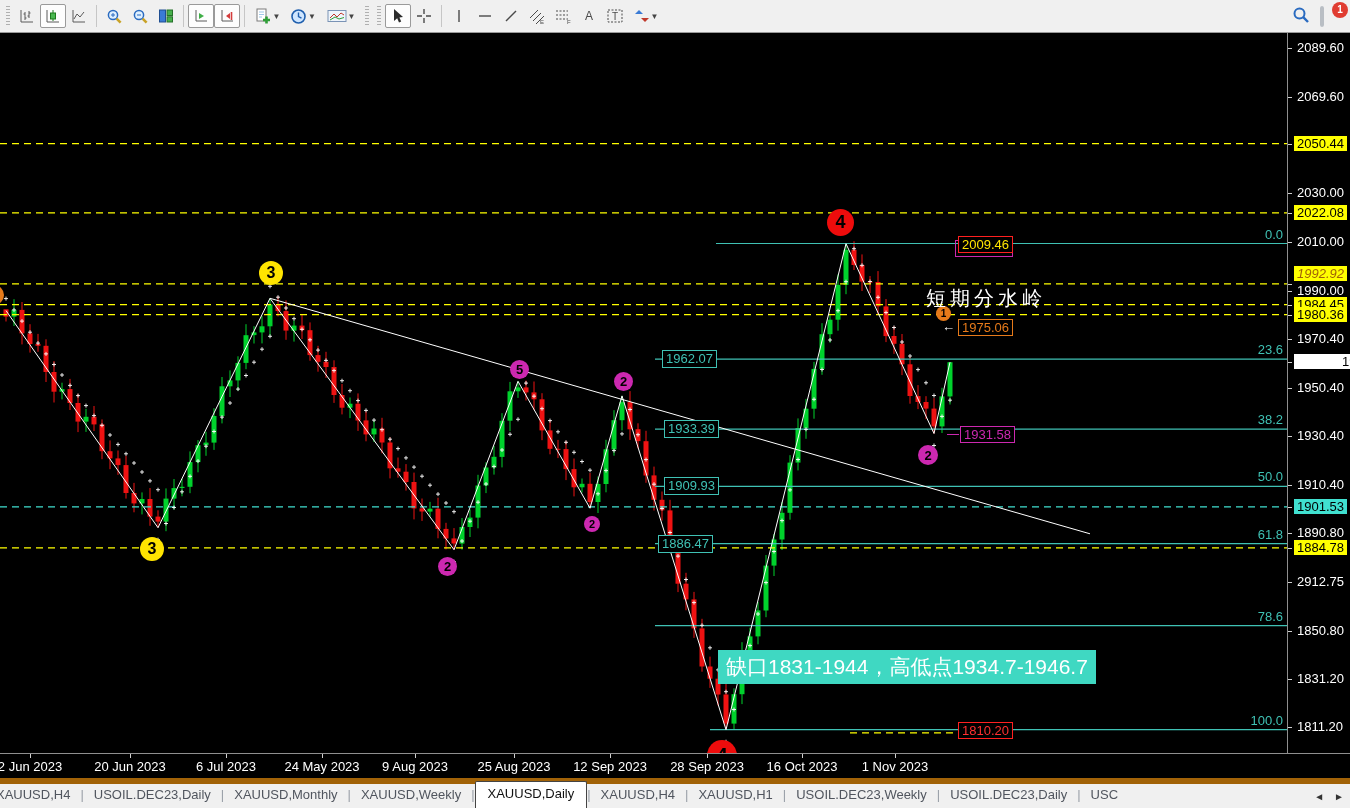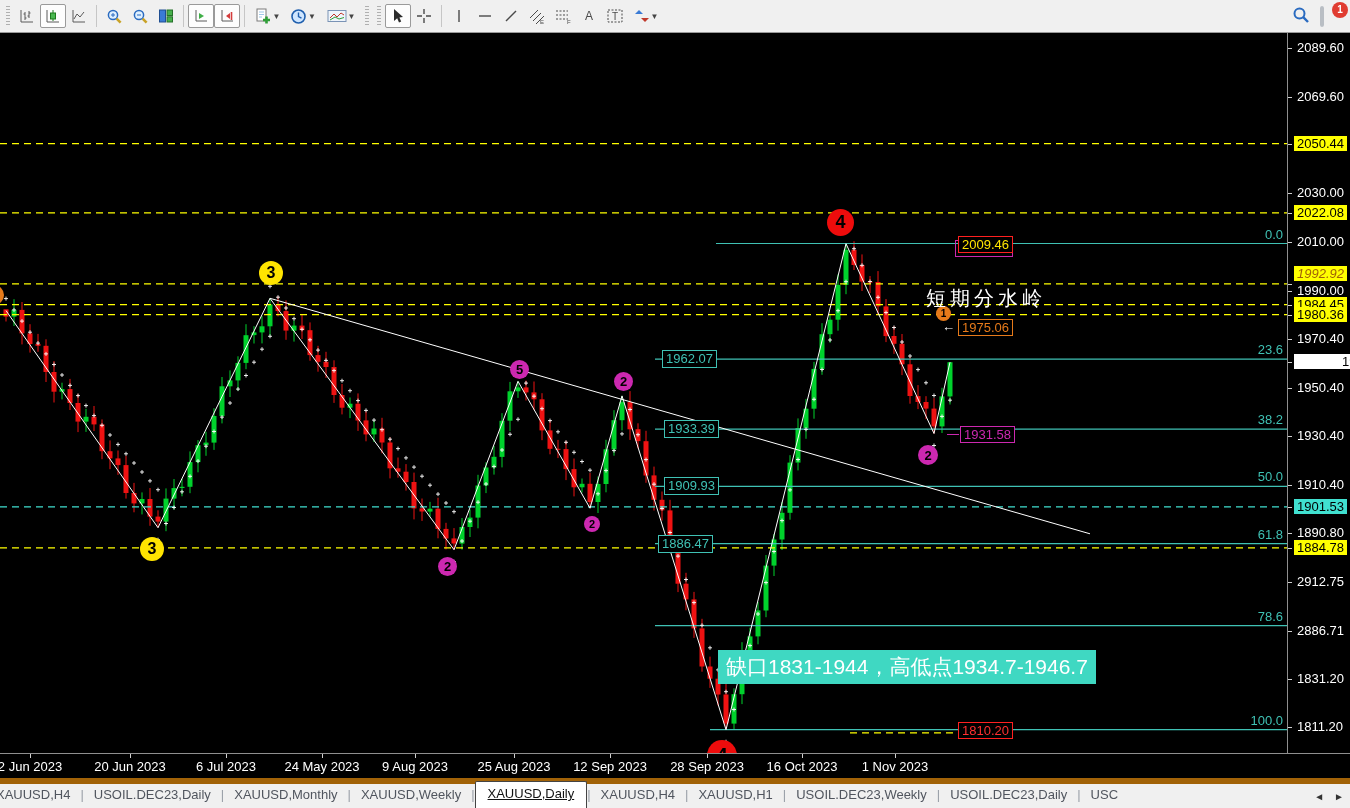--- a/index.html
+++ b/index.html
@@ -46,21 +46,21 @@
   .pa-tick{position:absolute;left:0;width:4px;height:1px;background:#cfcfcf;}
   #date-axis{position:absolute;left:0;top:753px;width:1350px;height:25px;background:#000;
              border-top:1px solid #8f8f8f;}
   .da-label{position:absolute;top:5px;color:#fff;font-size:13px;transform:translateX(-50%);white-space:nowrap;}
   .da-tick{position:absolute;top:0;width:1px;height:4px;background:#cfcfcf;}
   
   #tabbar{position:absolute;left:0;top:778px;width:1350px;height:30px;background:#f0f0f0;
           display:flex;align-items:flex-end;padding-left:0;border-top:6px solid #a16207;}
   .tab{font-size:13px;color:#50555e;padding:5px 10px 6px 10px;white-space:nowrap;}
   .tab.active{background:#fff;border:1px solid #444;border-bottom:none;color:#111;
-              padding:4px 12px 7px 12px;border-radius:2px 2px 0 0;text-decoration:underline;}
+              padding:4px 12px 7px 12px;border-radius:2px 2px 0 0;}
   .tab-sep{color:#9aa0a8;font-size:13px;padding-bottom:6px;}
   #tab-scroll{position:absolute;right:6px;bottom:6px;display:flex;gap:10px;color:#333;font-size:10px;}
 </style>
 </head>
 <body>
 
 <div id="app">
 
   <div id="toolbar">
     <div class="tb-handle"></div>
@@ -594,21 +594,21 @@
       <div class="pa-label" style="top: 444px;">1910.40</div>
       <div class="pa-tick" style="top: 474px;"></div>
       <div class="pa-label" style="top: 466px; background: rgb(64, 224, 208); color: rgb(0, 0, 0);">1901.53</div>
       <div class="pa-tick" style="top: 500px;"></div>
       <div class="pa-label" style="top: 492px;">1890.80</div>
       <div class="pa-tick" style="top: 515px;"></div>
       <div class="pa-label" style="top: 507px; background: rgb(255, 255, 0); color: rgb(0, 0, 0);">1884.78</div>
       <div class="pa-tick" style="top: 549px;"></div>
       <div class="pa-label" style="top: 541px;">2912.75</div>
       <div class="pa-tick" style="top: 598px;"></div>
-      <div class="pa-label" style="top: 590px;">2886.71</div>
+      <div class="pa-label" style="top: 590px;">1850.80</div>
       <div class="pa-tick" style="top: 646px;"></div>
       <div class="pa-label" style="top: 638px;">1831.20</div>
       <div class="pa-tick" style="top: 694px;"></div>
       <div class="pa-label" style="top: 686px;">1811.20</div>
     </div>
 
   <div id="date-axis">
       <div class="da-tick" style="left: 30px;"></div>
       <div class="da-label" style="left: 30px;">2 Jun 2023</div>
       <div class="da-tick" style="left: 130px;"></div>

